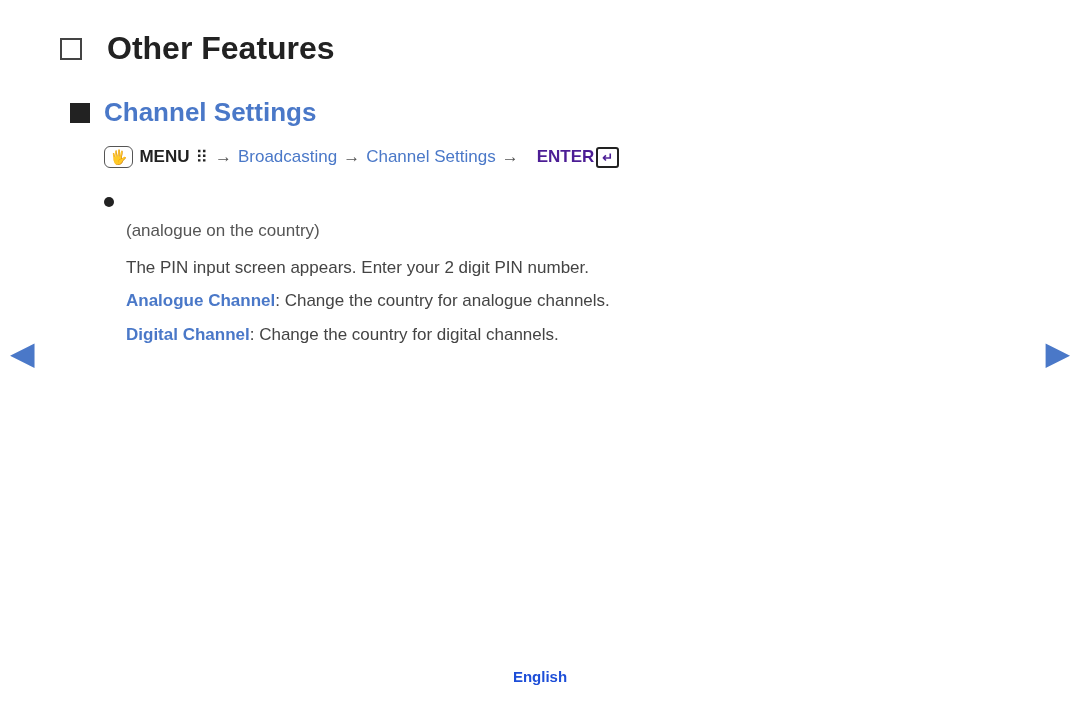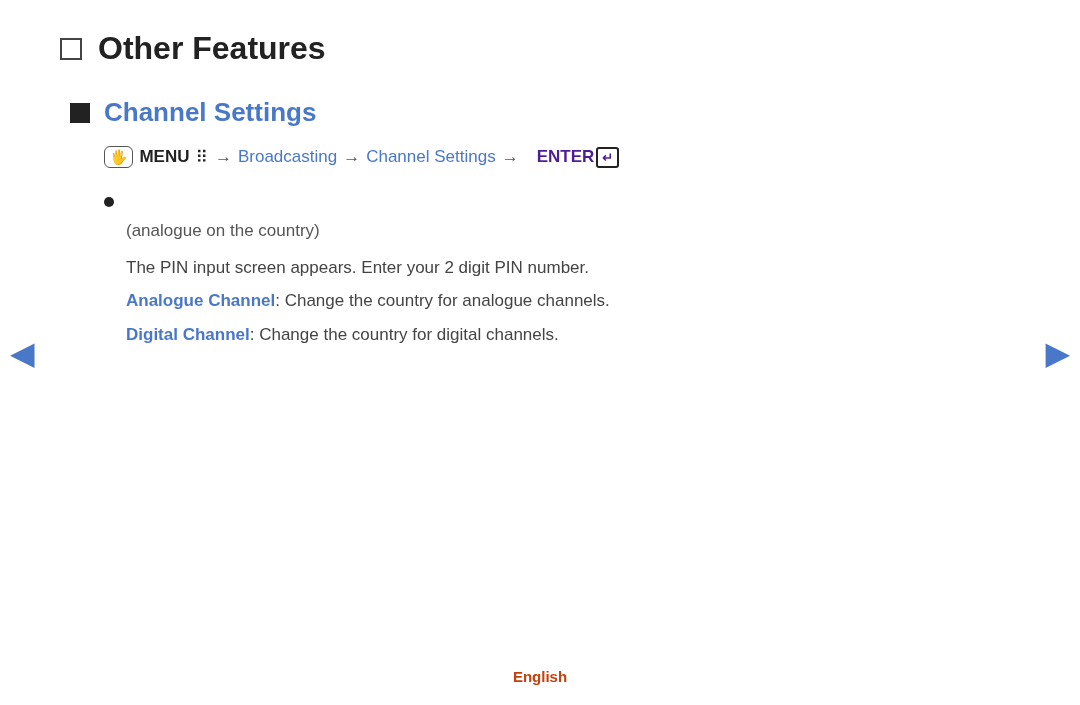--- a/index.html
+++ b/index.html
@@ -21,21 +21,21 @@
     .page-container {
       padding: 20px 80px 40px 60px;
       position: relative;
       height: 100%;
     }
 
     
     .page-header {
       display: flex;
       align-items: center;
-      gap: 16px;
+      gap: 25px;
       margin-bottom: 30px;
       padding-top: 10px;
     }
 
     .header-checkbox {
       width: 22px;
       height: 22px;
       border: 2px solid #444;
       display: inline-block;
       flex-shrink: 0;
@@ -204,21 +204,21 @@
     }
 
     
     .page-footer {
       position: absolute;
       bottom: 20px;
       left: 50%;
       transform: translateX(-50%);
       font-size: 15px;
       font-weight: 600;
-      color: #c2410c;
+      color: #1d4ed8;
     }
   </style>
 </head>
 <body>
 
 <div class="page-container">
 
   <div class="page-header">
     <div class="header-checkbox"></div>
     <h1 class="page-title">Other Features</h1>

